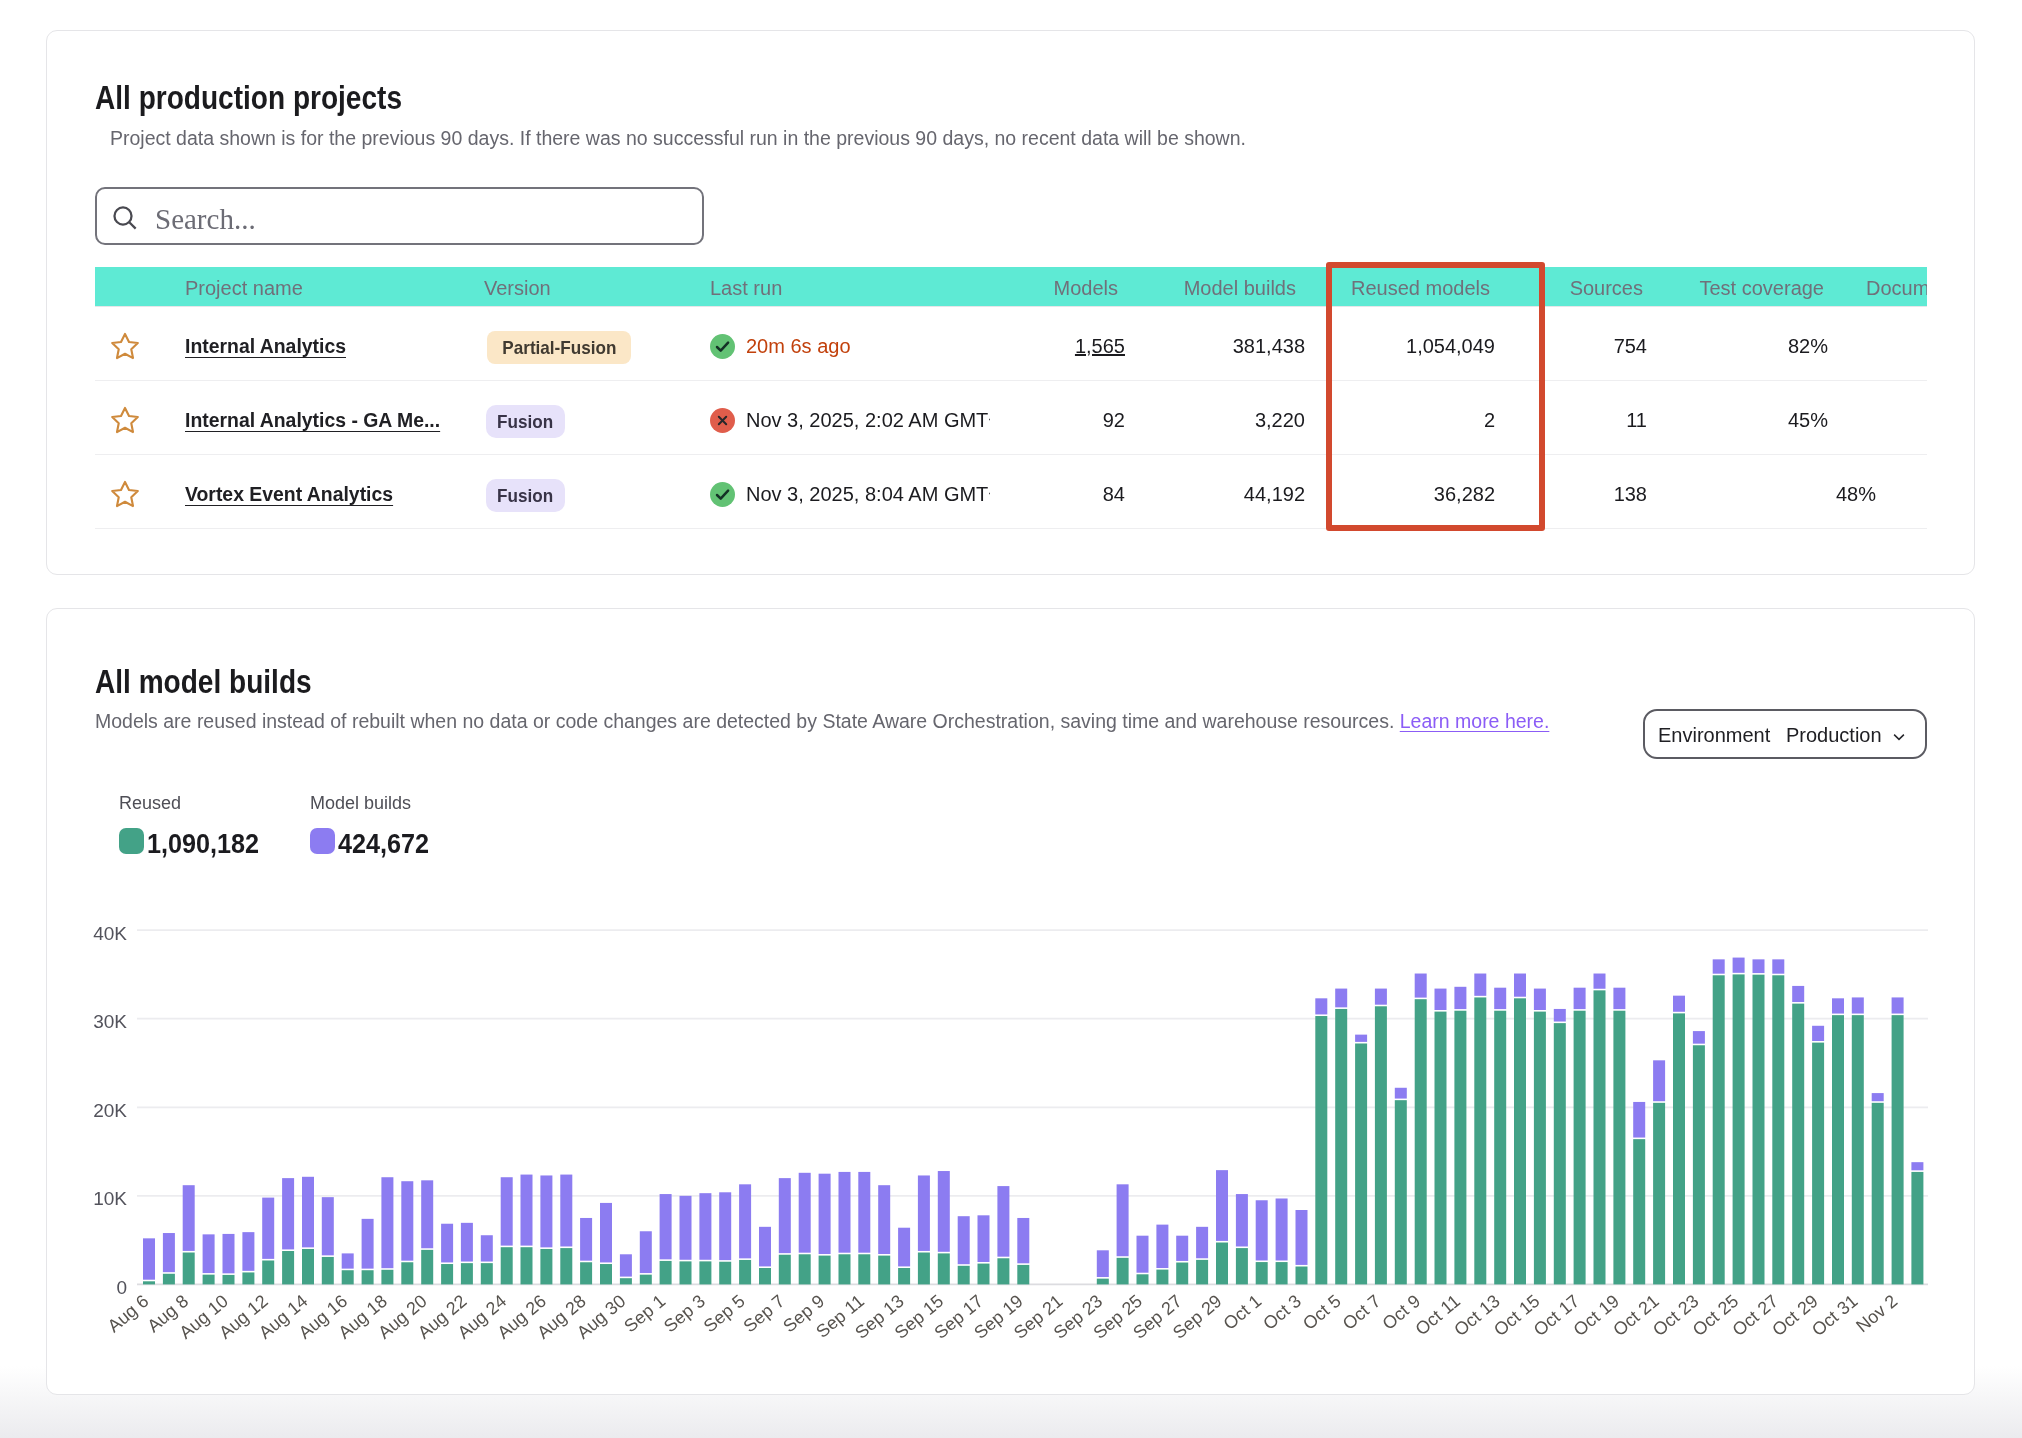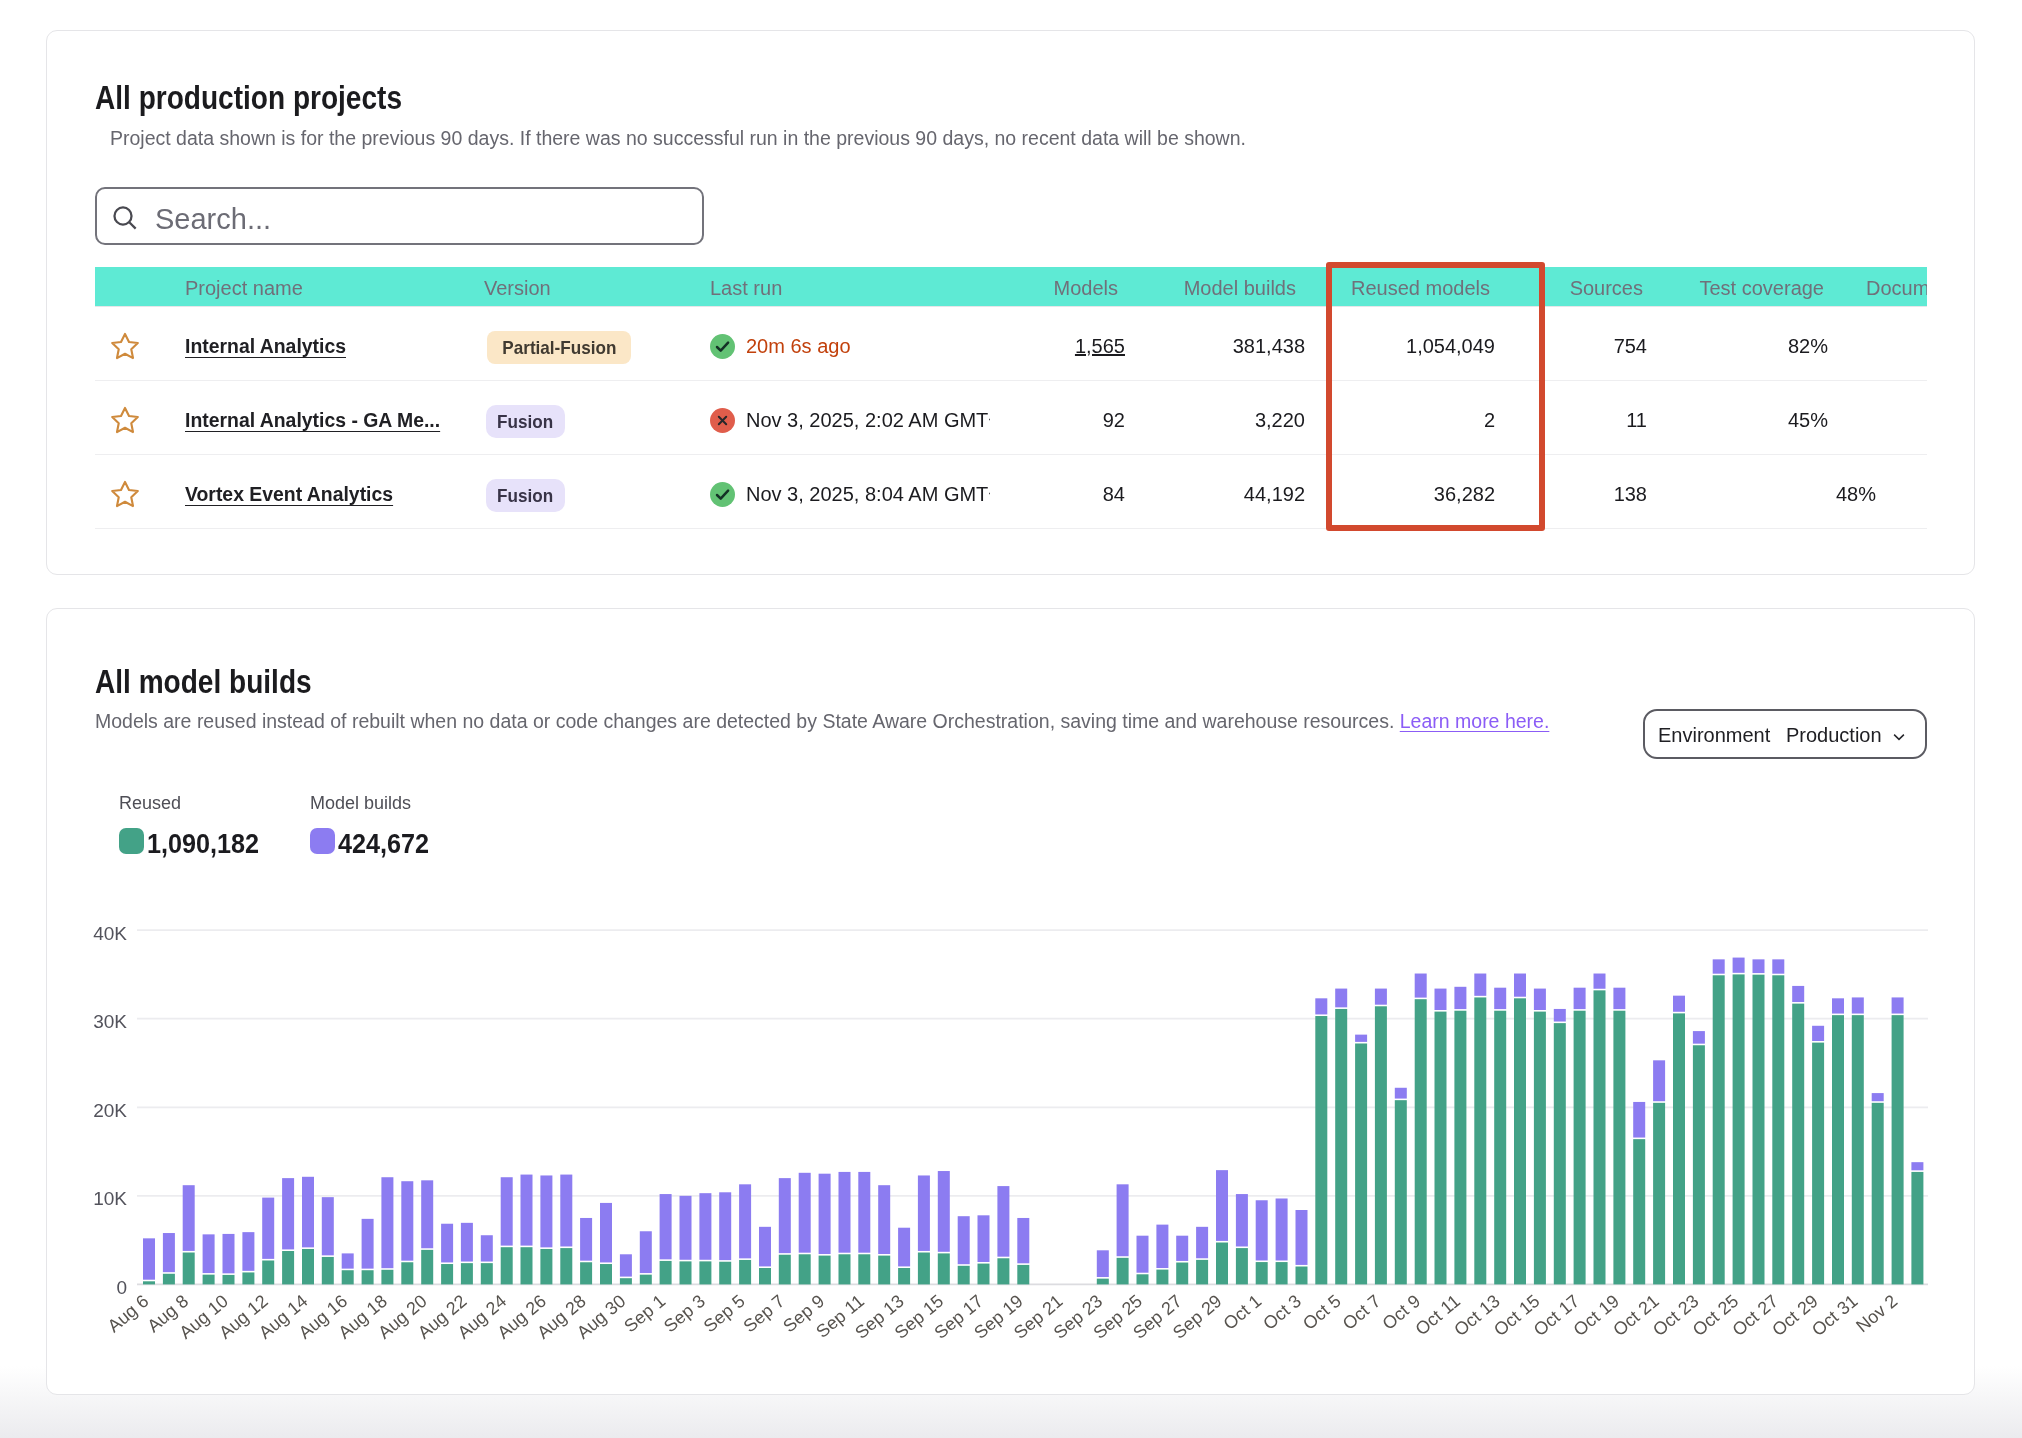--- a/index.html
+++ b/index.html
@@ -14,21 +14,21 @@
 .sxn { transform:scaleX(0.97); transform-origin:0 0; white-space:nowrap; }
 </style></head><body>
 <div class="card" style="top:30px;height:545px;"></div>
 <div class="abs" style="left:95px;top:79.4px;font-size:33px;font-weight:700;color:#1b1b1e;transform:scaleX(0.85);transform-origin:0 0;white-space:nowrap;">All production projects</div>
 <div class="abs" style="left:95px;top:126.6px;font-size:19.5px;color:#66666e;margin-left:15px;">Project data shown is for the previous 90 days. If there was no successful run in the previous 90 days, no recent data will be shown.</div>
 <div class="abs" style="left:95px;top:187px;width:609px;height:58px;border:2px solid #73737b;border-radius:10px;">
     <svg width="32" height="32" viewBox="0 0 24 24" style="position:absolute;left:12px;top:13px;" fill="none" stroke="#494950" stroke-width="1.7">
       <circle cx="10.5" cy="10.5" r="6.4"></circle>
       <line x1="15.2" y1="15.2" x2="20" y2="20"></line>
     </svg>
-    <span style="position:absolute;left:58px;top:14px;font-size:29px;color:#6c6c75;">Search...</span>
+    <span style="position:absolute;left:58px;top:14px;font-size:29px;color:#6c6c75;font-family:Liberation Serif, serif;">Search...</span>
   </div>
 <div class="abs" style="left:95px;top:267px;width:1832px;height:40px;background:#5eead4;border-bottom:1.5px solid #e6e6e9;overflow:hidden;">
 <span class="abs hdr" style="left:90px;top:10px;">Project name</span>
 <span class="abs hdr" style="left:389px;top:10px;">Version</span>
 <span class="abs hdr" style="left:615px;top:10px;">Last run</span>
 <span class="abs hdr num" style="left:703px;top:10px;width:320px;">Models</span>
 <span class="abs hdr num" style="left:881px;top:10px;width:320px;">Model builds</span>
 <span class="abs hdr num" style="left:1075px;top:10px;width:320px;">Reused models</span>
 <span class="abs hdr num" style="left:1228px;top:10px;width:320px;">Sources</span>
 <span class="abs hdr num" style="left:1409px;top:10px;width:320px;">Test coverage</span>

